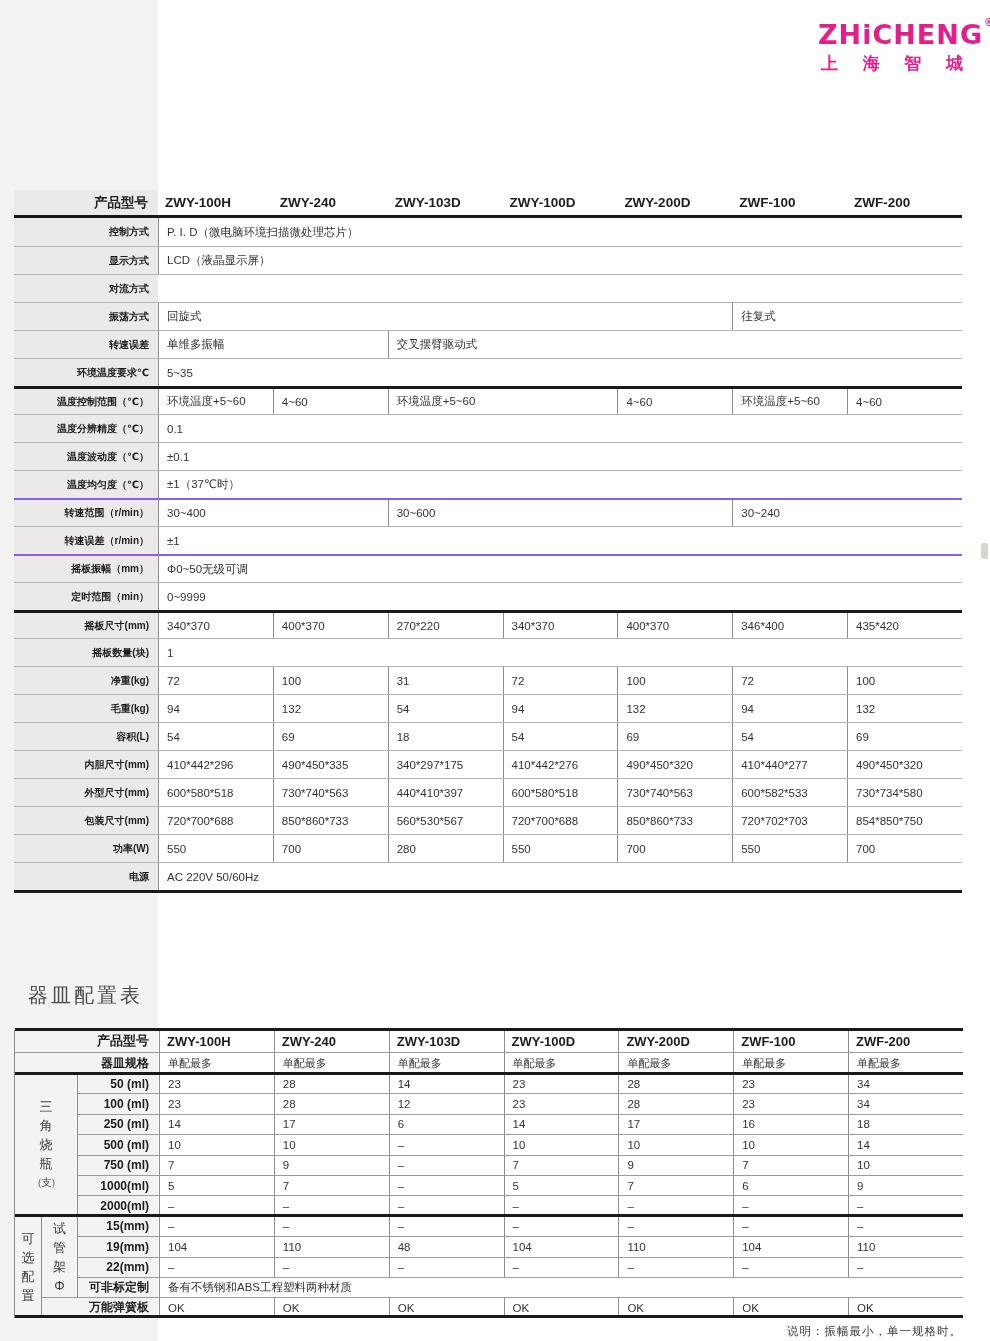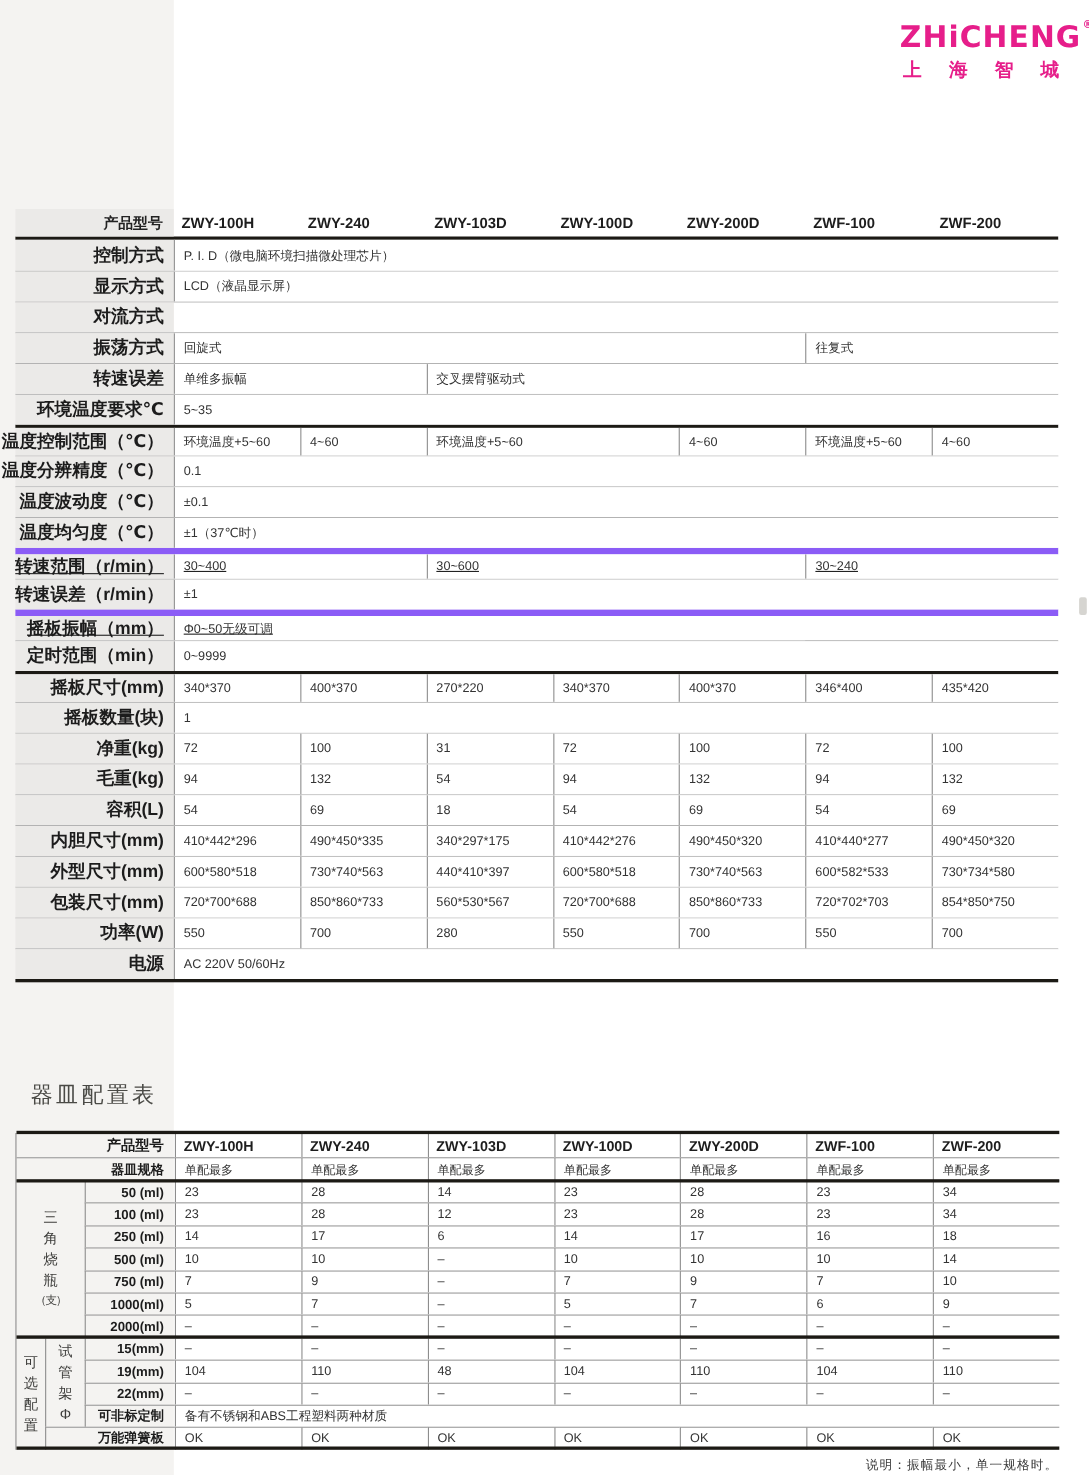--- a/index.html
+++ b/index.html
@@ -16,23 +16,23 @@
   
   #spec-table{position:absolute;left:14px;top:190px;width:948px;border-bottom:3px solid #1c1a15;}
   .t1-header{display:flex;height:28px;border-bottom:3px solid #1c1a15;box-sizing:border-box;}
   .t1-header .hlabel{width:144px;box-sizing:border-box;display:flex;align-items:center;justify-content:flex-end;
       padding-right:10px;font-weight:700;font-size:13.5px;background:#ebeae8;}
   .t1-header .hmodel{flex:0 0 114.857px;box-sizing:border-box;display:flex;align-items:center;
       padding-left:7px;font-weight:700;font-size:13.5px;color:#1d1d1d;}
   .srow{display:flex;height:28px;box-sizing:border-box;border-top:1px solid #b3b3b3;}
   .srow.rule-none{border-top:none;}
   .srow.rule-thick{border-top:3px solid #1c1a15;}
-  .srow.rule-med{border-top:6px solid #8b5cf6;text-decoration:underline;}
+  .srow.rule-med{border-top:2px solid #8b5cf6;}
   .srow .rlabel{width:144px;box-sizing:border-box;display:flex;align-items:center;justify-content:flex-end;
-      padding-right:9px;font-weight:700;font-size:16px;background:#ebeae8;color:#1c1c1c;white-space:nowrap;}
+      padding-right:9px;font-weight:700;font-size:10px;background:#ebeae8;color:#1c1c1c;white-space:nowrap;}
   .srow .rcell{box-sizing:border-box;display:flex;align-items:center;padding-left:8px;
       font-size:11.5px;color:#333;border-left:1px solid #8d8d8d;background:#fff;white-space:nowrap;overflow:hidden;}
 
   
   #vessel-title{position:absolute;left:28px;top:982px;font-size:20px;letter-spacing:3px;color:#4a4a46;}
   #vessel-table{position:absolute;left:14px;top:1030px;width:948px;display:grid;
       grid-template-columns:26px 36px 82px repeat(7,114.857px);
       grid-template-rows:22px 21px repeat(12,20.4px);
       border-left:1px solid #8d8d8d;background:transparent;}
   .vcell{box-sizing:border-box;display:flex;align-items:center;font-size:11.5px;color:#333;

